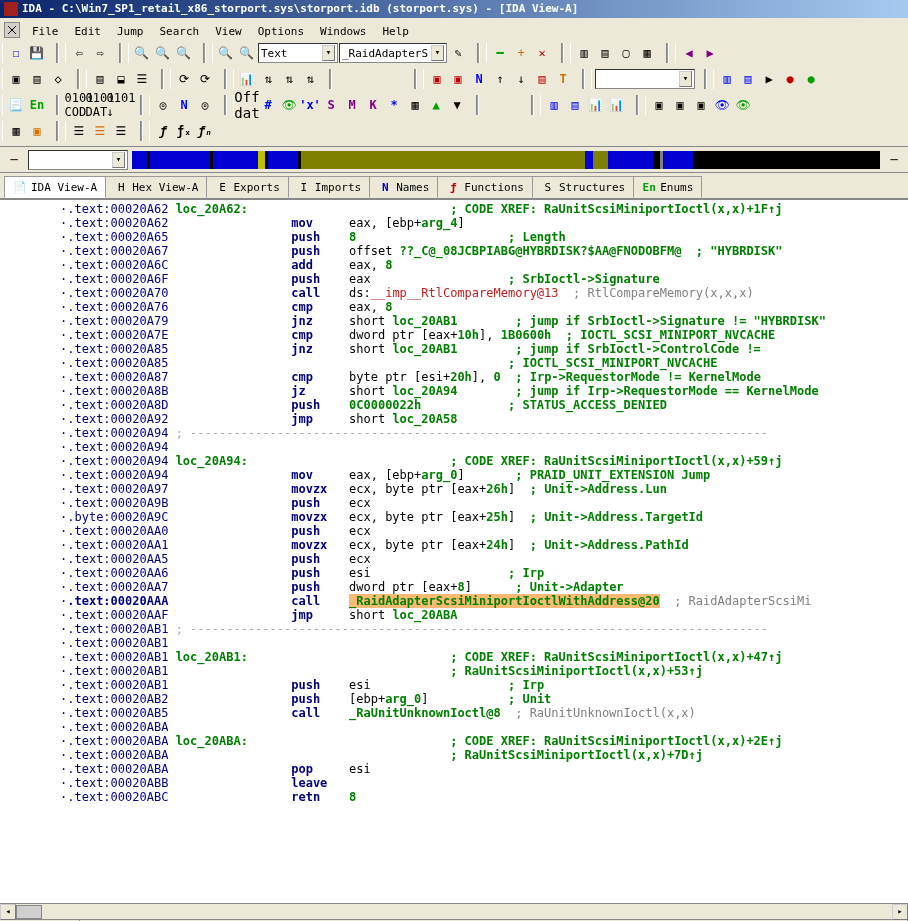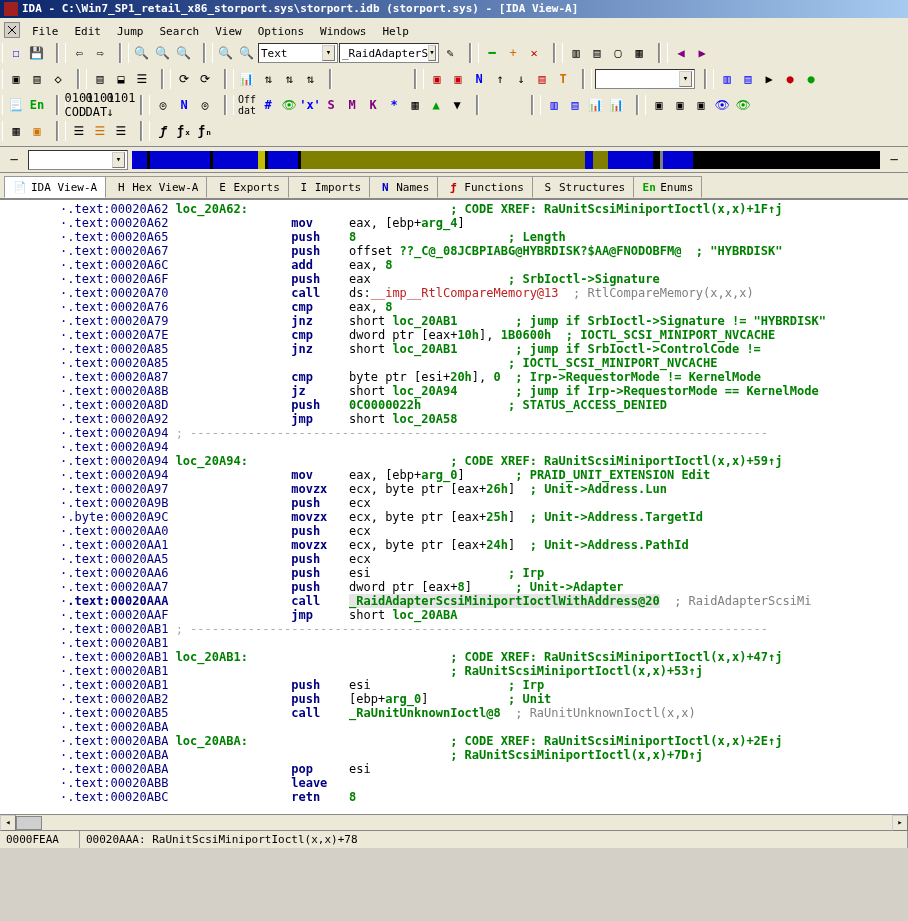--- a/index.html
+++ b/index.html
@@ -20,32 +20,32 @@
 .navbar-row { display:flex; align-items:center; height: 26px; background:#ece9d8; padding: 2px 4px; gap:4px; border-bottom:1px solid #888;}
 .nav-addr { width: 100px; height: 20px; background:white; border:1px inset #888; display:flex; align-items:center; justify-content: space-between; padding:0 2px;}
 .nav-addr .dd { width:13px; height:16px; background:#ece9d8; border:1px outset #ccc; font-size:9px; text-align:center; line-height:12px;}
 .navstrip { flex:1; height: 18px; display:flex; }
 .navstrip .seg { height:100%; }
 .tabbar { display:flex; background:#ece9d8; border-bottom: 1px solid #888; height: 26px; align-items: flex-end; padding: 0 4px; }
 .tab { display:flex; align-items:center; gap:4px; background:#ece9d8; border: 1px solid #999; border-bottom: 1px solid #ece9d8; padding: 3px 8px; font-family: Tahoma, sans-serif; font-size: 11px; margin-right: -1px; cursor:pointer; }
 .tab.active { background: #fff; border-bottom: 1px solid #fff; position:relative; z-index:2; }
 .tab.inactive { background:#ece9d8; }
 .tab .ticon { width:14px; height:14px; display:flex; align-items:center;justify-content:center;}
-.disasm-pane { background:white; height: 615px; overflow:auto; border-top: 1px solid #888;}
+.disasm-pane { background:white; height: 704px; overflow:auto; border-top: 1px solid #888;}
 .disasm-inner { font-size: 12px; line-height: 14px; padding: 2px 0 2px 60px; position:relative;}
 .disasm-inner .line { white-space: pre; }
 .cold { color: #000080; }
 .blue { color: #000080; }
 .bold { font-weight: bold; }
 .green { color: #008000; }
 .darkgreen { color: #008000; font-weight: bold; }
 .name { color: #008000; font-weight: bold; }
 .gray { color: #808080; }
 .pink { color: #c02020; }
-.hl { background: #e5e5e5; }
+.hl { background: #fdba74; }
 .dotline { color: #aaa; }
 .arrow-gutter { position:absolute; left:0; top:0; bottom:0; width:56px; border-right: 0px solid #ccc; }
 .arrow-gutter svg { width:56px; height:100%; }
 .scrollbar-h { height: 16px; background:#ece9d8; border-top:1px solid #888; position:relative;}
 .scrollbar-h .thumb { position:absolute; left:16px; top:1px; height:14px; background:#cfcfcf; border:1px solid #888;}
 .scrollbar-h .btn { position:absolute; top:0; width:16px; height:16px; background:#ece9d8; border:1px outset #ccc; font-size:9px; text-align:center; line-height:12px; }
 .statusbar { height: 18px; background:#ece9d8; border-top:1px solid #888; display:flex; align-items:center; font-family: Tahoma,sans-serif; font-size:11px; }
 .statusbar .cell { border-right: 1px solid #999; padding: 0 6px; height:100%; display:flex; align-items:center;}
 
 .c-blue { color: #0000ff; }
@@ -101,21 +101,21 @@
     <div class="tb-btn">🔍</div>
   </div>
   <div class="tb-sep thick"></div>
   <div class="tb-chunk">
     <div class="tb-btn">🔍</div>
     <div class="tb-btn">🔍</div>
     <div class="tb-combo">
           <span>Text</span>
           <span class="dd">▾</span>
         </div>
-    <div class="tb-combo" style="width:100px">
+    <div class="tb-combo" style="width:108px">
           <span>_RaidAdapterS</span>
           <span class="dd">▾</span>
         </div>
     <div class="tb-btn">✎</div>
   </div>
   <div class="tb-sep thick"></div>
   <div class="tb-chunk">
     <div class="tb-btn c-grn">━</div>
     <div class="tb-btn c-orn">+</div>
     <div class="tb-btn c-red">✕</div>
@@ -199,21 +199,21 @@
     <div class="tb-btn">0101<br>↓</div>
   </div>
   <div class="tb-sep thick"></div>
   <div class="tb-chunk">
     <div class="tb-btn">◎</div>
     <div class="tb-btn c-blue bold">N</div>
     <div class="tb-btn">◎</div>
   </div>
   <div class="tb-sep thick"></div>
   <div class="tb-chunk">
-    <div class="tb-btn" style="font-size:10px">Off<br>dat</div>
+    <div class="tb-btn" style="font-size:14px">Off<br>dat</div>
     <div class="tb-btn c-blue bold">#</div>
     <div class="tb-btn c-grn">👁</div>
     <div class="tb-btn c-blue bold">'x'</div>
     <div class="tb-btn c-purple bold">S</div>
     <div class="tb-btn c-purple bold">M</div>
     <div class="tb-btn c-purple bold">K</div>
     <div class="tb-btn c-blue bold">*</div>
     <div class="tb-btn">▦</div>
     <div class="tb-btn c-grn">▲</div>
     <div class="tb-btn">▼</div>
@@ -245,21 +245,21 @@
   <div class="tb-sep thick"></div>
   <div class="tb-chunk">
     <div class="tb-btn">☰</div>
     <div class="tb-btn c-orn">☰</div>
     <div class="tb-btn">☰</div>
   </div>
   <div class="tb-sep thick"></div>
   <div class="tb-chunk">
     <div class="tb-btn bold" style="font-style:italic">ƒ</div>
     <div class="tb-btn bold" style="">ƒₓ</div>
-    <div class="tb-btn bold" style="">ƒₙ</div>
+    <div class="tb-btn bold" style="font-style:italic">ƒₙ</div>
   </div>
 </div>
 
 </div>
 
 <div class="navbar-row">
   <div class="tb-btn">─</div>
   <div class="nav-addr">
     <span></span>
       <span class="dd">▾</span>
@@ -338,21 +338,21 @@
       <div class="line"><span class="cold">·</span><span class="cold">.text:00020A7E</span>                 <span class="blue bold">cmp     </span><span class="c-black">dword ptr [eax+</span><span class="green bold">10h</span><span class="c-black">], </span><span class="green bold">1B0600h</span> <span class="darkgreen"> ; IOCTL_SCSI_MINIPORT_NVCACHE</span></div>
       <div class="line"><span class="cold">·</span><span class="cold">.text:00020A85</span>                 <span class="blue bold">jnz     </span><span class="c-black">short </span><span class="darkgreen">loc_20AB1</span>       <span class="darkgreen"> ; jump if SrbIoctl-&gt;ControlCode !=</span></div>
       <div class="line"><span class="cold">·</span><span class="cold">.text:00020A85</span>                 <span class="blue bold">        </span>                      <span class="darkgreen">; IOCTL_SCSI_MINIPORT_NVCACHE</span></div>
       <div class="line"><span class="cold">·</span><span class="cold">.text:00020A87</span>                 <span class="blue bold">cmp     </span><span class="c-black">byte ptr [esi+</span><span class="green bold">20h</span><span class="c-black">], </span><span class="green bold">0</span> <span class="darkgreen"> ; Irp-&gt;RequestorMode != KernelMode</span></div>
       <div class="line"><span class="cold">·</span><span class="cold">.text:00020A8B</span>                 <span class="blue bold">jz      </span><span class="c-black">short </span><span class="darkgreen">loc_20A94</span>       <span class="darkgreen"> ; jump if Irp-&gt;RequestorMode == KernelMode</span></div>
       <div class="line"><span class="cold">·</span><span class="cold">.text:00020A8D</span>                 <span class="blue bold">push    </span><span class="green bold">0C0000022h</span>            <span class="darkgreen">; STATUS_ACCESS_DENIED</span></div>
       <div class="line"><span class="cold">·</span><span class="cold">.text:00020A92</span>                 <span class="blue bold">jmp     </span><span class="c-black">short </span><span class="darkgreen">loc_20A58</span></div>
       <div class="line"><span class="cold">·</span><span class="cold">.text:00020A94</span> <span class="dotline">; --------------------------------------------------------------------------------</span></div>
       <div class="line"><span class="cold">·</span><span class="cold">.text:00020A94</span> </div>
       <div class="line"><span class="cold">·</span><span class="cold">.text:00020A94</span> <span class="name">loc_20A94:                            </span><span class="darkgreen">; CODE XREF: RaUnitScsiMiniportIoctl(x,x)+59↑j</span></div>
-      <div class="line"><span class="cold">·</span><span class="cold">.text:00020A94</span>                 <span class="blue bold">mov     </span><span class="c-black">eax, [ebp+</span><span class="darkgreen">arg_0</span><span class="c-black">]</span>      <span class="darkgreen"> ; PRAID_UNIT_EXTENSION Edit</span></div>
+      <div class="line"><span class="cold">·</span><span class="cold">.text:00020A94</span>                 <span class="blue bold">mov     </span><span class="c-black">eax, [ebp+</span><span class="darkgreen">arg_0</span><span class="c-black">]</span>      <span class="darkgreen"> ; PRAID_UNIT_EXTENSION Jump</span></div>
       <div class="line"><span class="cold">·</span><span class="cold">.text:00020A97</span>                 <span class="blue bold">movzx   </span><span class="c-black">ecx, byte ptr [eax+</span><span class="green bold">26h</span><span class="c-black">]</span> <span class="darkgreen"> ; Unit-&gt;Address.Lun</span></div>
       <div class="line"><span class="cold">·</span><span class="cold">.text:00020A9B</span>                 <span class="blue bold">push    </span><span class="c-black">ecx</span></div>
       <div class="line"><span class="cold">·</span><span class="cold">.byte:00020A9C</span>                 <span class="blue bold">movzx   </span><span class="c-black">ecx, byte ptr [eax+</span><span class="green bold">25h</span><span class="c-black">]</span> <span class="darkgreen"> ; Unit-&gt;Address.TargetId</span></div>
       <div class="line"><span class="cold">·</span><span class="cold">.text:00020AA0</span>                 <span class="blue bold">push    </span><span class="c-black">ecx</span></div>
       <div class="line"><span class="cold">·</span><span class="cold">.text:00020AA1</span>                 <span class="blue bold">movzx   </span><span class="c-black">ecx, byte ptr [eax+</span><span class="green bold">24h</span><span class="c-black">]</span> <span class="darkgreen"> ; Unit-&gt;Address.PathId</span></div>
       <div class="line"><span class="cold">·</span><span class="cold">.text:00020AA5</span>                 <span class="blue bold">push    </span><span class="c-black">ecx</span></div>
       <div class="line"><span class="cold">·</span><span class="cold">.text:00020AA6</span>                 <span class="blue bold">push    </span><span class="c-black">esi</span>                   <span class="darkgreen">; Irp</span></div>
       <div class="line"><span class="cold">·</span><span class="cold">.text:00020AA7</span>                 <span class="blue bold">push    </span><span class="c-black">dword ptr [eax+</span><span class="green bold">8</span><span class="c-black">]</span>     <span class="darkgreen"> ; Unit-&gt;Adapter</span></div>
       <div class="line"><span class="cold">·</span><span class="blue bold">.text:00020AAA</span>                 <span class="blue bold">call    </span><span class="darkgreen hl">_RaidAdapterScsiMiniportIoctlWithAddress@20</span> <span class="gray"> ; RaidAdapterScsiMi</span></div>
       <div class="line"><span class="cold">·</span><span class="cold">.text:00020AAF</span>                 <span class="blue bold">jmp     </span><span class="c-black">short </span><span class="darkgreen">loc_20ABA</span></div>

